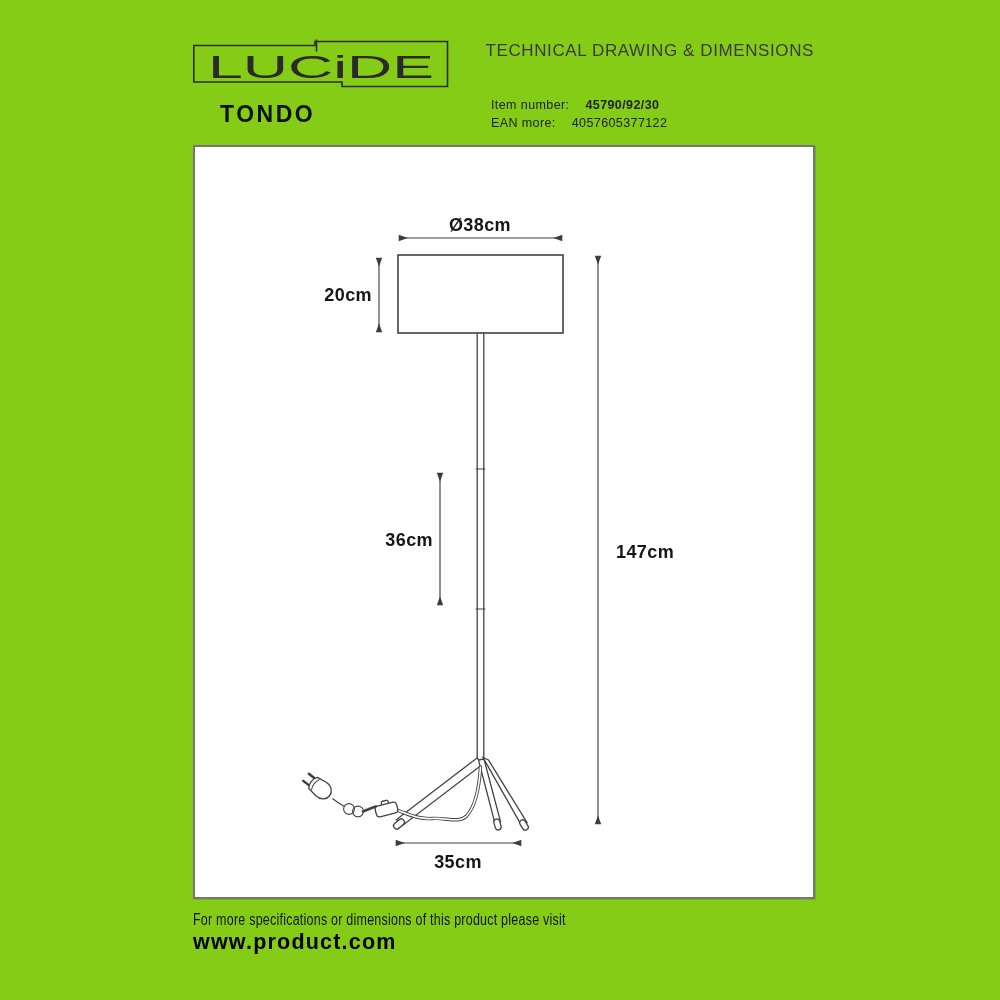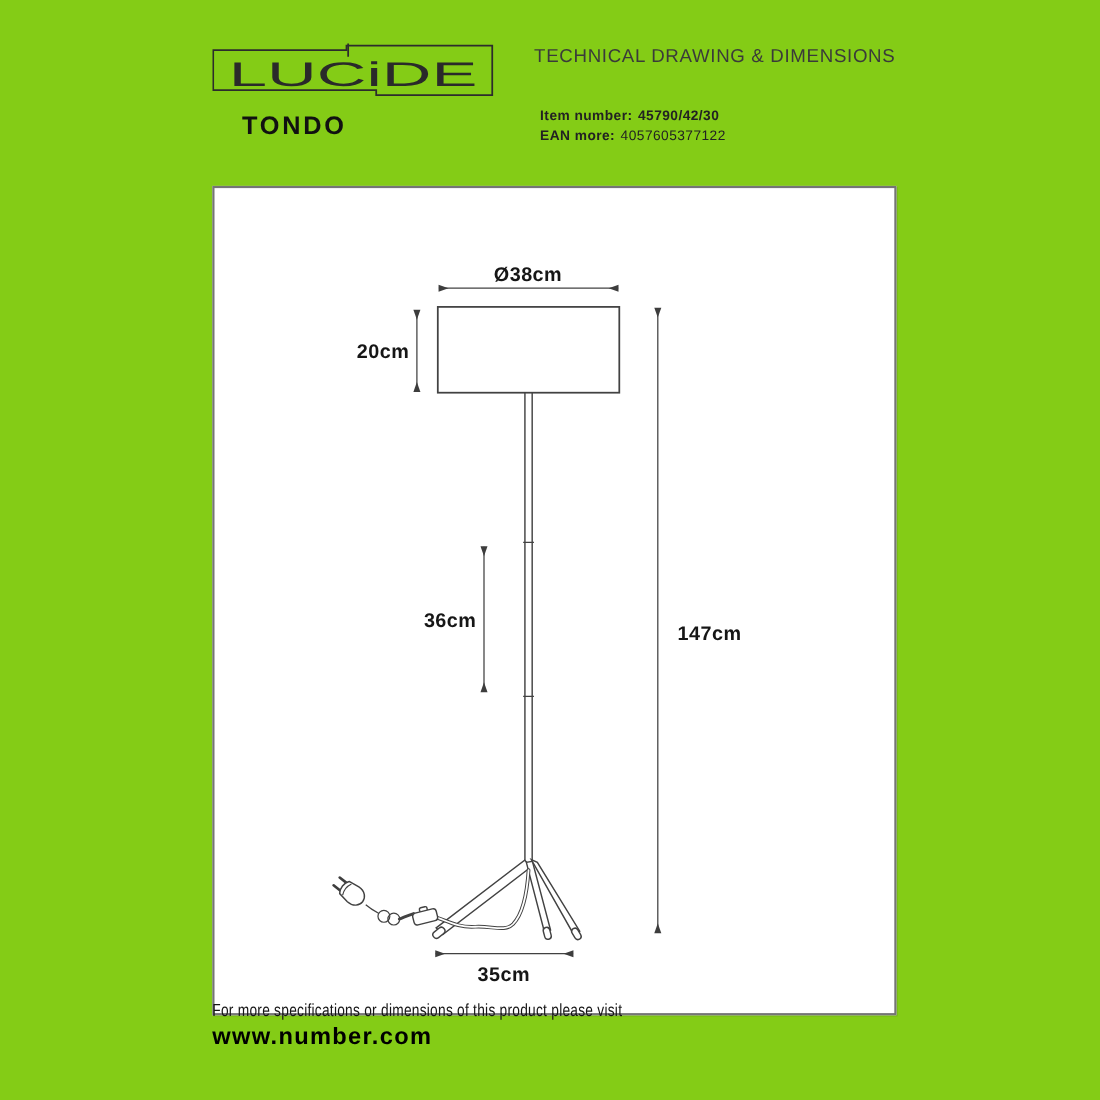--- a/index.html
+++ b/index.html
@@ -18,28 +18,27 @@
   .logo-hook{stroke:#2c2c2c;stroke-width:1.6;}
   .logo-word{fill:#2a2a2a;font-family:"Liberation Sans",sans-serif;font-size:31px;font-weight:400;}
   .doc-title{
     position:absolute;right:186px;top:41px;font-size:17px;letter-spacing:0.6px;color:#3a3a3a;
     white-space:nowrap;
   }
   .product-name{
     position:absolute;left:192px;top:101px;font-size:23px;font-weight:bold;letter-spacing:2.5px;color:#111;margin-left:28px;
   }
   .meta{position:absolute;left:491px;top:96px;font-size:12.5px;letter-spacing:0.4px;line-height:18px;color:#222;}
-  .meta .lbl{font-weight:bold;margin-right:5px;}
+  .meta .lbl{font-weight:normal;margin-right:16px;}
   .meta .val-b{font-weight:bold;}
   
   .draw-box{
     position:absolute;left:193px;top:145px;width:622px;height:754px;
     border:2px solid var(--box-border);box-sizing:border-box;background:#fff;
     box-shadow:1px 1px 0 rgba(0,0,0,0.12);
-    margin-top:24px;
   }
   .lamp-svg{position:absolute;left:0;top:0;width:618px;height:750px;}
   .part{fill:#ffffff;stroke:var(--line);stroke-width:1.3;}
   .ln{fill:none;stroke:var(--line);stroke-width:1.3;}
   .ln-thin{fill:none;stroke:var(--line);stroke-width:1.1;}
   .cord-out{fill:none;stroke:var(--line);stroke-width:3.4;stroke-linecap:round;}
   .cord-in{fill:none;stroke:#ffffff;stroke-width:1.6;stroke-linecap:round;}
   .dim{fill:none;stroke:var(--line);stroke-width:1.15;}
   .dimtxt{fill:var(--dim-text);font-family:"Liberation Sans",sans-serif;font-size:18px;font-weight:bold;letter-spacing:0.4px;}
   
@@ -60,21 +59,21 @@
     <path class="logo-frame" d="M0.8,44 L0.8,7.5 L122,7.5 L122,3.5 L254.5,3.5 L254.5,48.5 L149,48.5 L149,44 Z"></path>
     <line class="logo-hook" x1="123.5" y1="1.5" x2="123.5" y2="13.5"></line>
     <text class="logo-word" x="128" y="40" text-anchor="middle" textLength="226" lengthAdjust="spacingAndGlyphs">LUCiDE</text>
   </svg>
 
   <div class="doc-title">TECHNICAL DRAWING &amp; DIMENSIONS</div>
 
   <div class="product-name">TONDO</div>
   <div class="meta">
     <div class="meta-line">
-      <span class="lbl">Item number:</span><span class="val-b">45790/42/30</span>
+      <span class="lbl">Item number:</span><span class="val-b">45790/92/30</span>
     </div>
     <div class="meta-line">
       <span class="lbl">EAN more:</span><span>4057605377122</span>
     </div>
   </div>
 
   <div class="draw-box">
     <svg class="lamp-svg" viewBox="0 0 618 750" aria-hidden="true">
       <defs>
         <marker id="arw" viewBox="0 0 10 8" refX="9.2" refY="4" markerWidth="10" markerHeight="8" orient="auto-start-reverse" markerUnits="userSpaceOnUse">
@@ -139,15 +138,15 @@
       </g>
 
       <g>
         <line class="dim" x1="201" y1="696" x2="326" y2="696" marker-start="url(#arw)" marker-end="url(#arw)"></line>
         <text class="dimtxt" x="263" y="721" text-anchor="middle">35cm</text>
       </g>
     </svg>
   </div>
 
   <div class="footer-note">For more specifications or dimensions of this product please visit</div>
-  <div class="footer-site">www.number.com</div>
+  <div class="footer-site">www.product.com</div>
 
 </div>
 
 </body></html>

